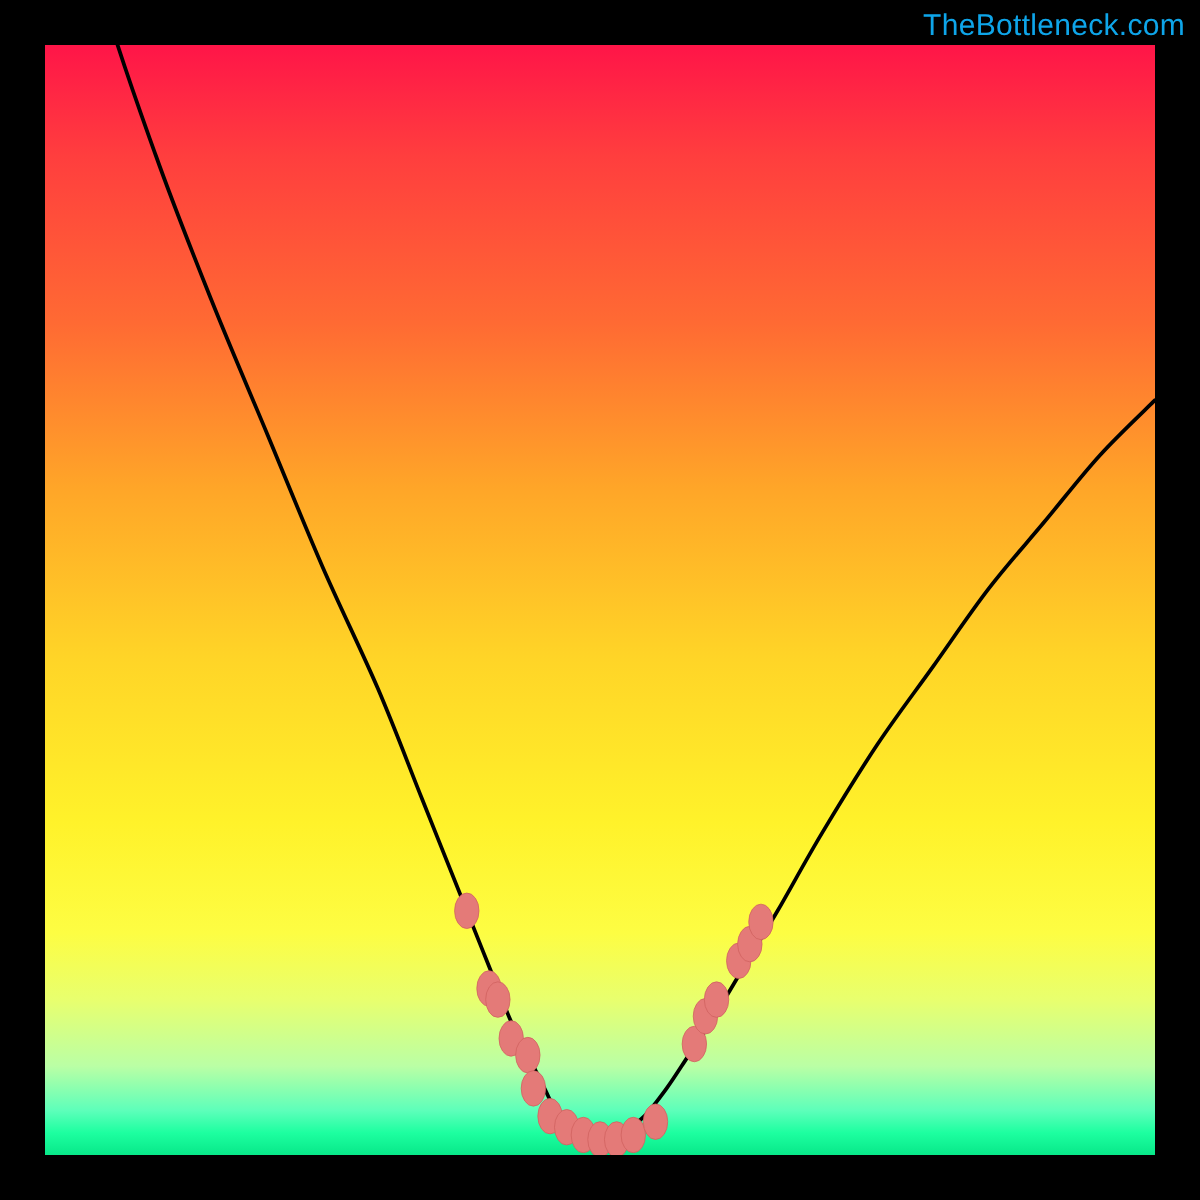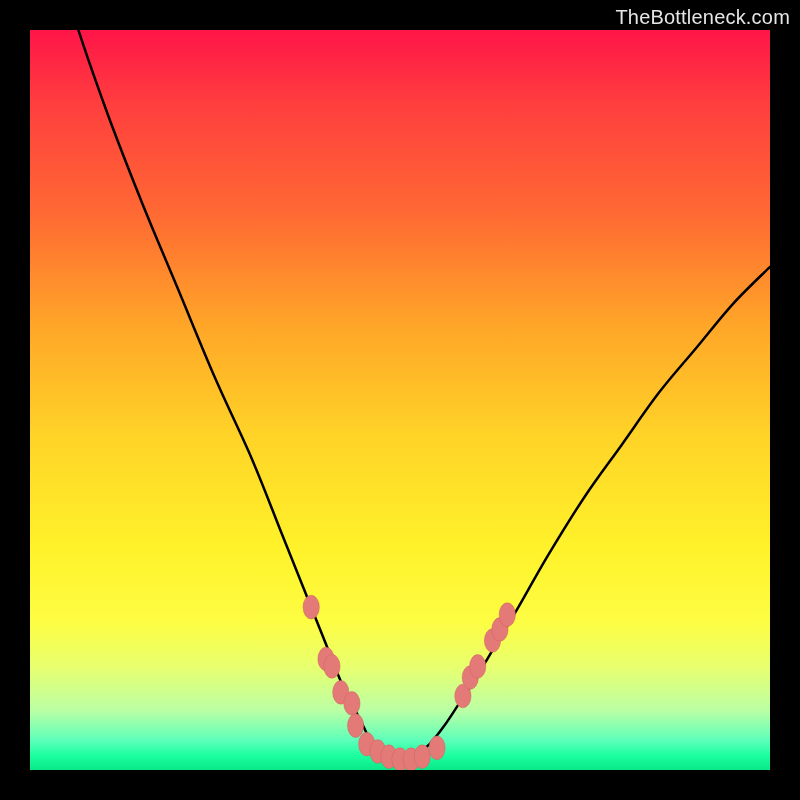--- a/index.html
+++ b/index.html
@@ -13,21 +13,21 @@
     width: 800px;
     height: 800px;
     margin: 0;
     background: #000;
   }
   .attribution {
     position: absolute;
     top: 6px;
     right: 10px;
     font-size: 20px;
-    color: #e5e5e5;
+    color: #0ea5e9;
     z-index: 5;
     letter-spacing: 0.2px;
   }
   .plot-frame {
     position: absolute;
     left: 30px;
     top: 30px;
     width: 740px;
     height: 740px;
     background: linear-gradient(to bottom,

